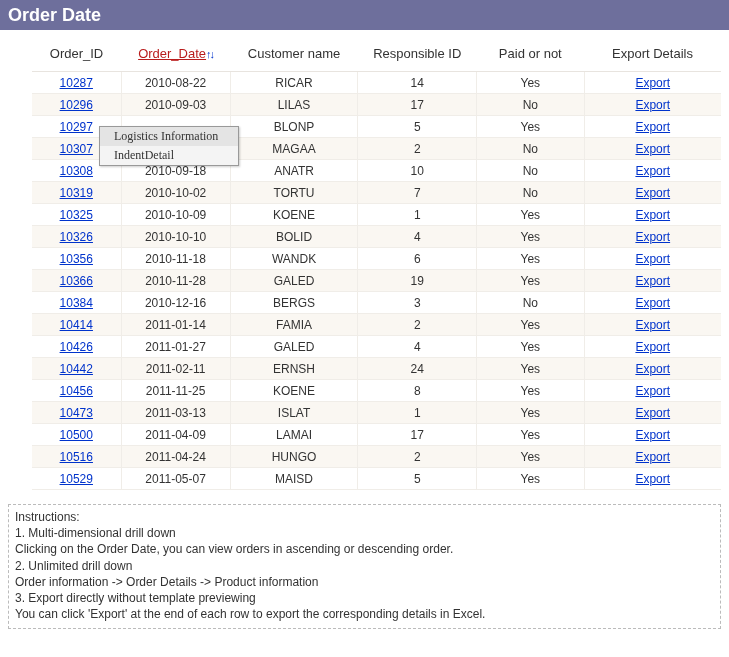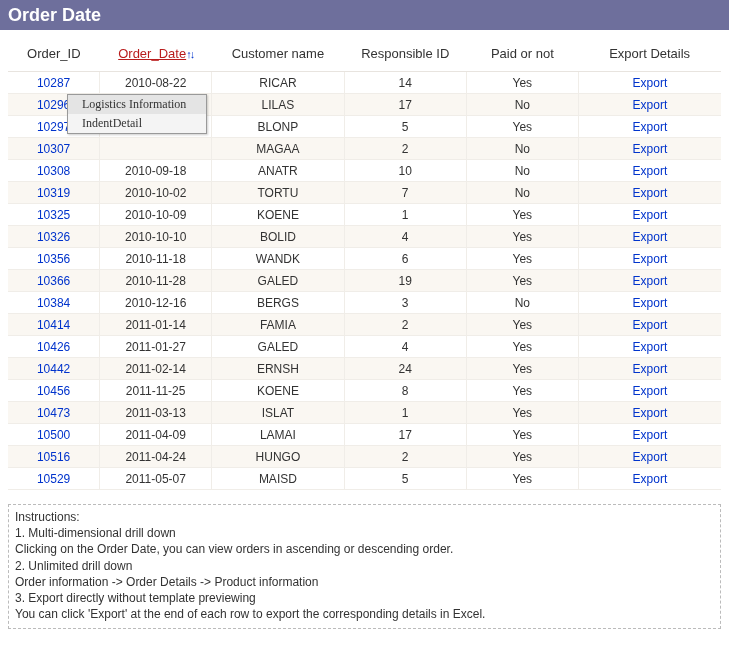--- a/index.html
+++ b/index.html
@@ -7,21 +7,21 @@
   .header-bar {
     background: #6e6f9c;
     color: #fff;
     font-size: 18px;
     font-weight: bold;
     padding: 4px 8px;
     height: 30px;
     display: flex;
     align-items: center;
   }
-  .table-wrap { padding: 2px 8px 8px 8px; position: relative; }
+  .table-wrap { padding: 2px 8px 8px 0; position: relative; margin-left: 32px; }
   table { width: 100%; border-collapse: collapse; }
   th {
     font-weight: normal;
     font-size: 13px;
     padding: 14px 4px 10px 4px;
     text-align: center;
     border-bottom: 1px solid #e8e4df;
     background: #fff;
   }
   th .sort-link { color: #b91c1c; text-decoration: underline; cursor: pointer; text-align: right; }
@@ -30,24 +30,24 @@
   tbody tr:nth-child(even) td { background: #faf7f2; }
   tbody tr:nth-child(odd) td { background: #ffffff; }
   td {
     text-align: center;
     padding: 3px 4px;
     font-size: 12px;
     border-bottom: 1px solid #f0ede8;
     border-left: 1px solid #f0ede8;
   }
   td:first-child { border-left: none; }
-  td a { color: #0033cc; cursor: pointer; }
+  td a { color: #0033cc; text-decoration: underline; cursor: pointer; }
   .context-menu {
     position: absolute;
-    top: 64px;
+    top: 96px;
     left: 67px;
     width: 140px;
     background: #f4f4f4;
     border: 1px solid #999;
     box-shadow: 1px 1px 2px rgba(0,0,0,0.2);
     font-family: "Times New Roman", serif;
     font-size: 12px;
     z-index: 10;
   }
   .context-menu .mi {
@@ -195,21 +195,21 @@
         <tr>
           <td><a>10426</a></td>
           <td>2011-01-27</td>
           <td>GALED</td>
           <td>4</td>
           <td>Yes</td>
           <td><a>Export</a></td>
         </tr>
         <tr>
           <td><a>10442</a></td>
-          <td>2011-02-14</td>
+          <td>2011-02-11</td>
           <td>ERNSH</td>
           <td>24</td>
           <td>Yes</td>
           <td><a>Export</a></td>
         </tr>
         <tr>
           <td><a>10456</a></td>
           <td>2011-11-25</td>
           <td>KOENE</td>
           <td>8</td>

